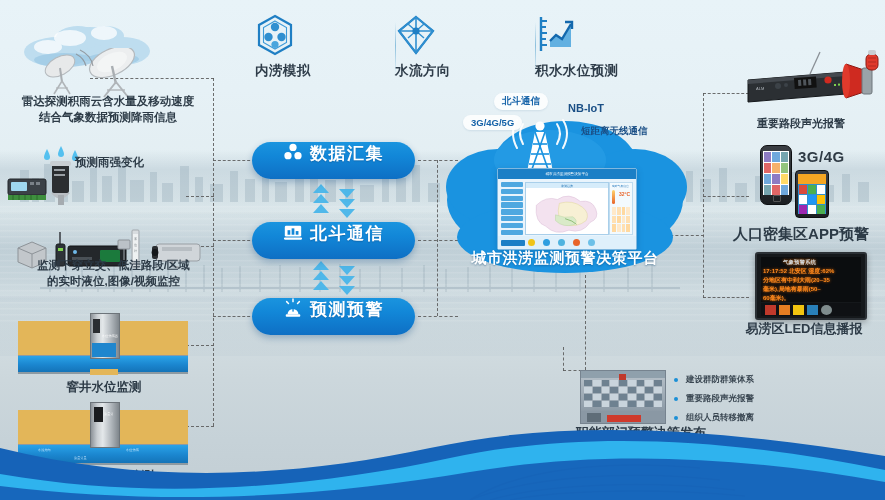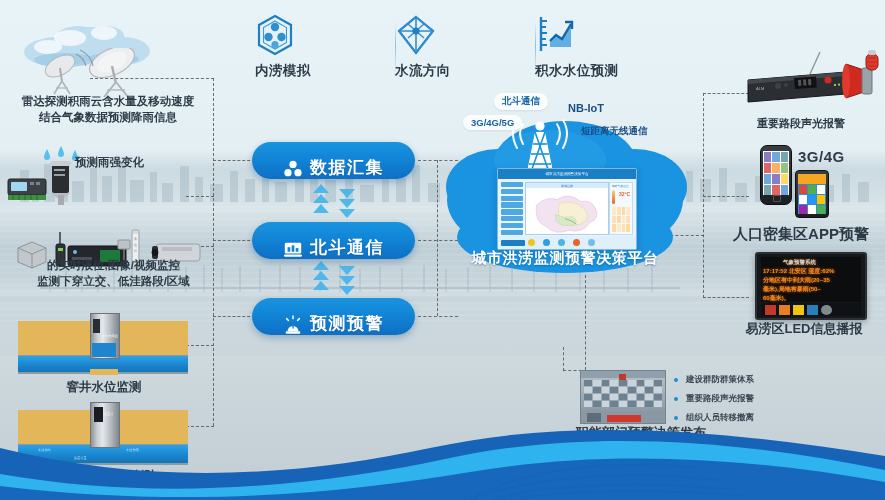--- a/index.html
+++ b/index.html
@@ -32,21 +32,21 @@
 
   
   .dash-h{position:absolute;height:0;border-top:1.6px dashed #5b5b5b;opacity:.88;}
   .dash-v{position:absolute;width:0;border-left:1.6px dashed #5b5b5b;opacity:.88;}
 
   
   .pill{
     position:absolute;height:37px;width:163px;border-radius:19px;
     background:linear-gradient(180deg,#1a94df 0%,#1287d8 38%,#0e6fc4 100%);
     box-shadow:0 3px 7px rgba(10,70,125,.30);
-    display:flex;align-items:flex-end;justify-content:center;gap:7px;
+    display:flex;align-items:flex-start;justify-content:center;gap:7px;
     color:#fff;z-index:7;
   }
   .pill .ptext{font-size:17px;font-weight:700;letter-spacing:1.5px;text-shadow:0 1px 1px rgba(0,40,80,.25);}
   .pill .picon{width:20px;height:20px;display:inline-block;}
   .flowarrows{position:absolute;z-index:6;display:flex;gap:14px;}
 
   
   .cloud{position:absolute;z-index:4;}
   .tag{
     position:absolute;z-index:8;border-radius:11px;padding:2px 8px;
@@ -354,22 +354,22 @@
     <g>
       <rect x="144" y="16" width="44" height="17" rx="3" fill="#d0d5d9" stroke="#9aa0a5"></rect>
       <rect x="140" y="18" width="6" height="13" rx="2" fill="#2a2d31"></rect>
       <circle cx="143" cy="24.5" r="3.4" fill="#14171a"></circle>
       <rect x="150" y="19" width="30" height="4" fill="#b7bdc2"></rect>
       <path d="M160 33 L160 38 L168 40" stroke="#9aa0a5" stroke-width="2" fill="none"></path>
     </g>
   </svg>
 
   <div class="cap" style="left:6px;top:258px;width:215px;font-size:11.5px;">
+    <div>监测下穿立交、低洼路段/区域</div>
     <div>的实时液位,图像/视频监控</div>
-    <div>监测下穿立交、低洼路段/区域</div>
   </div>
 
   <div class="pipebox" style="left:18px;top:313px;width:170px;height:62px;">
     <div class="soil" style="left:0;top:8px;width:170px;height:34px;"></div>
     <div class="pipe" style="left:0;top:42px;width:170px;height:16px;"></div>
     <div style="position:absolute;left:72px;top:56px;width:28px;height:6px;background:#e3b659;"></div>
     <div class="manhole" style="left:72px;top:0px;width:28px;height:44px;"></div>
     <div style="position:absolute;left:75px;top:6px;width:7px;height:14px;background:#2a2d31;"></div>
     <div class="manlbl" style="left:84px;top:21px;">水位传感器</div>
     <div style="position:absolute;left:74px;top:30px;width:24px;height:14px;background:#1f86ce;"></div>

